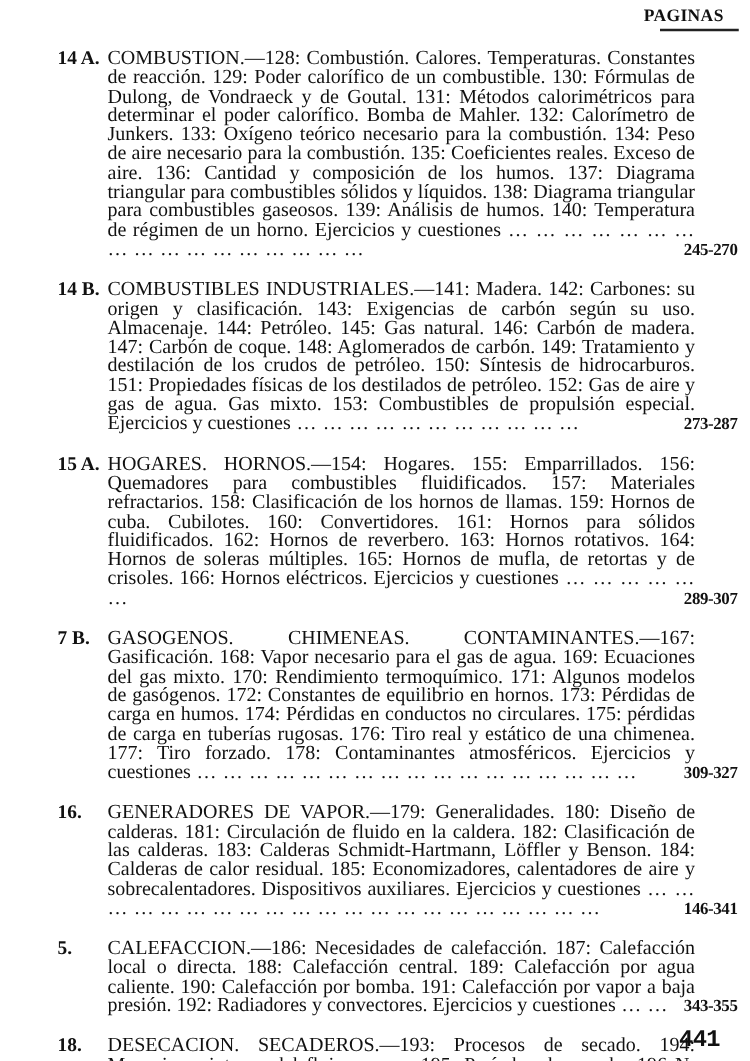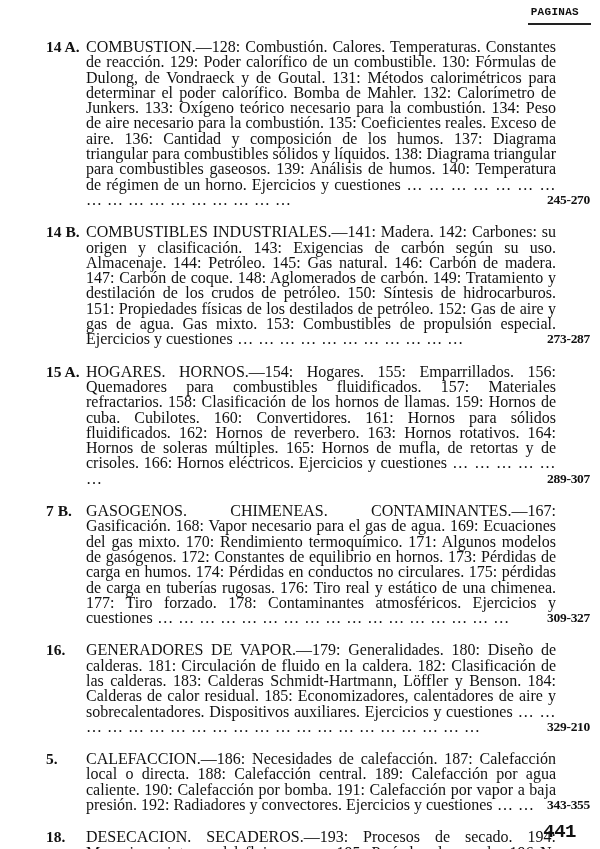--- a/index.html
+++ b/index.html
@@ -12,23 +12,23 @@
       height: 849px;
       position: relative;
       overflow: hidden;
       color: #111111;
       font-family: "DejaVu Serif", "Liberation Serif", serif;
     }
     .header-label {
       position: absolute;
       top: 6px;
       right: 21px;
-      font-family: Liberation Mono, monospace;
+      font-family: Liberation Serif, serif;
       font-weight: bold;
-      font-size: 11px;
+      font-size: 14px;
       letter-spacing: 0.3px;
     }
     .header-rule {
       position: absolute;
       top: 23px;
       left: 528px;
       width: 63px;
       height: 2px;
       background: #222222;
     }
@@ -120,21 +120,21 @@
 
   <div class="entry">
     <span class="entry-num">7 B.</span>
     <div class="entry-body"><span class="entry-title">GASOGENOS. CHIMENEAS. CONTAMINANTES.</span><span>—167: Gasificación. 168: Vapor necesario para el gas de agua. 169: Ecuaciones del gas mixto. 170: Rendimiento termoquímico. 171: Algunos modelos de gasógenos. 172: Constantes de equilibrio en hornos. 173: Pérdidas de carga en humos. 174: Pérdidas en conductos no circulares. 175: pérdidas de carga en tuberías rugosas. 176: Tiro real y estático de una chimenea. 177: Tiro forzado. 178: Contaminantes atmosféricos. Ejercicios y cuestiones</span><span class="leader"> … … … … … … … … … … … … … … … … …</span></div>
     <span class="entry-pages">309-327</span>
   </div>
 
   <div class="entry">
     <span class="entry-num">16.</span>
     <div class="entry-body"><span class="entry-title">GENERADORES DE VAPOR.</span><span>—179: Generalidades. 180: Diseño de calderas. 181: Circulación de fluido en la caldera. 182: Clasificación de las calderas. 183: Calderas Schmidt-Hartmann, Löffler y Benson. 184: Calderas de calor residual. 185: Economizadores, calentadores de aire y sobrecalentadores. Dispositivos auxiliares. Ejercicios y cuestiones</span><span class="leader"> … … … … … … … … … … … … … … … … … … … … …</span></div>
-    <span class="entry-pages">329-210</span>
+    <span class="entry-pages">146-341</span>
   </div>
 
   <div class="entry">
     <span class="entry-num">5.</span>
     <div class="entry-body"><span class="entry-title">CALEFACCION.</span><span>—186: Necesidades de calefacción. 187: Calefacción local o directa. 188: Calefacción central. 189: Calefacción por agua caliente. 190: Calefacción por bomba. 191: Calefacción por vapor a baja presión. 192: Radiadores y convectores. Ejercicios y cuestiones</span><span class="leader"> … …</span></div>
     <span class="entry-pages">343-355</span>
   </div>
 
   <div class="entry">
     <span class="entry-num">18.</span>

